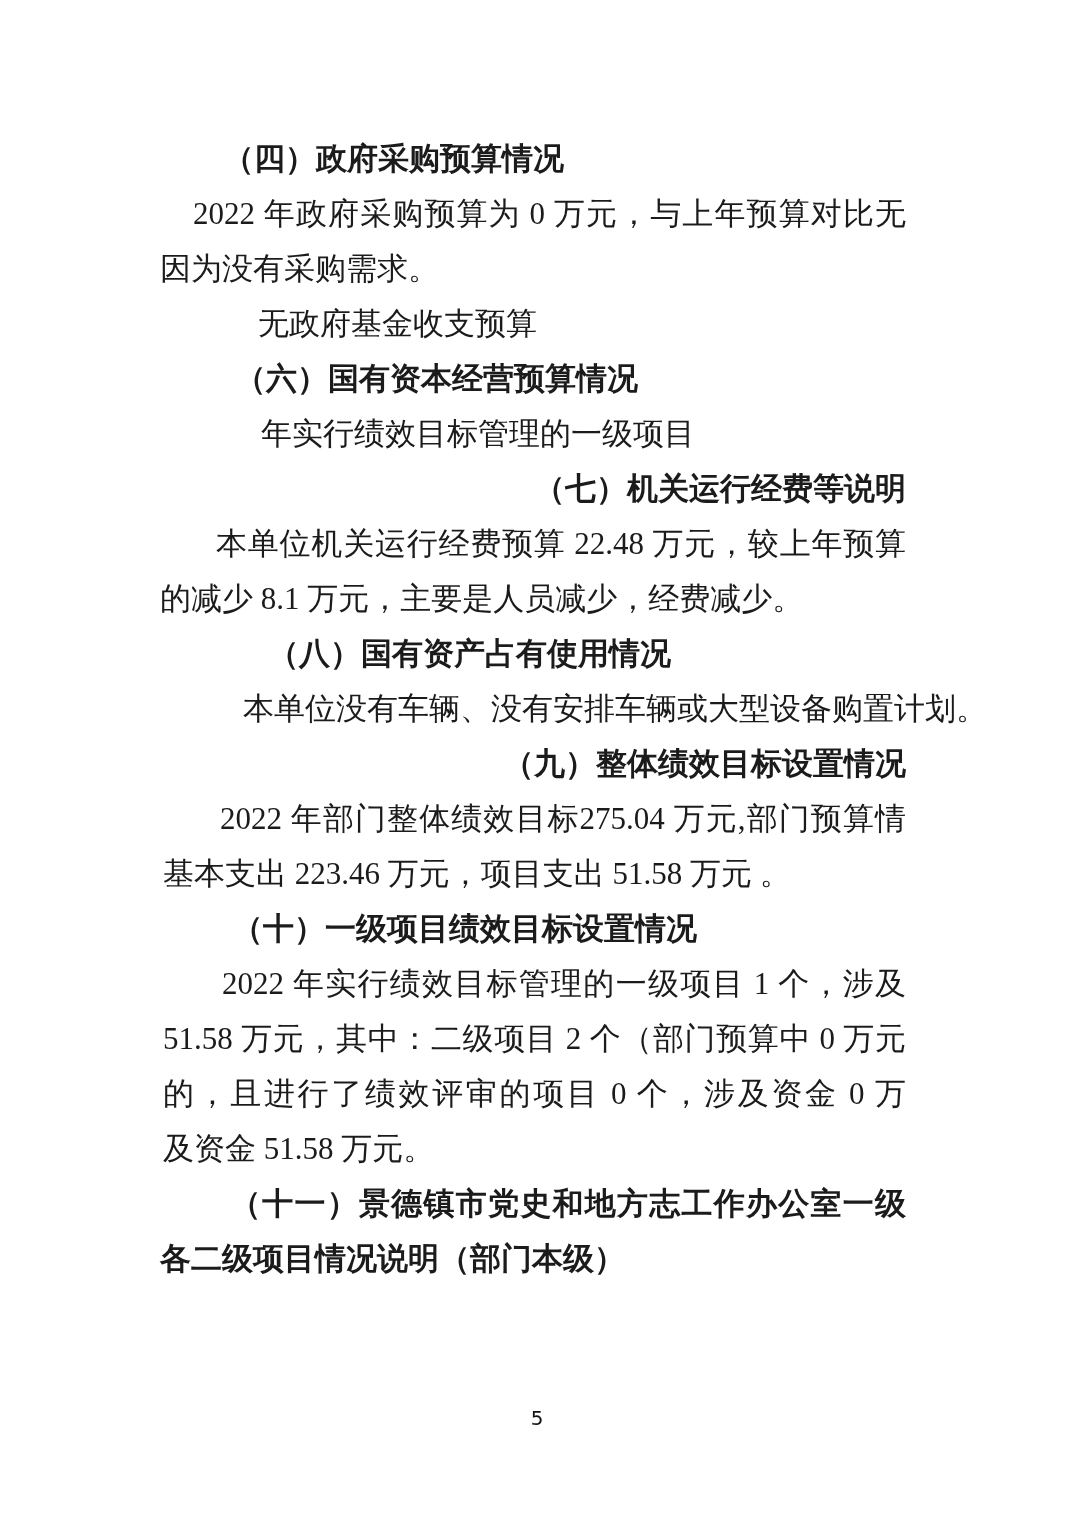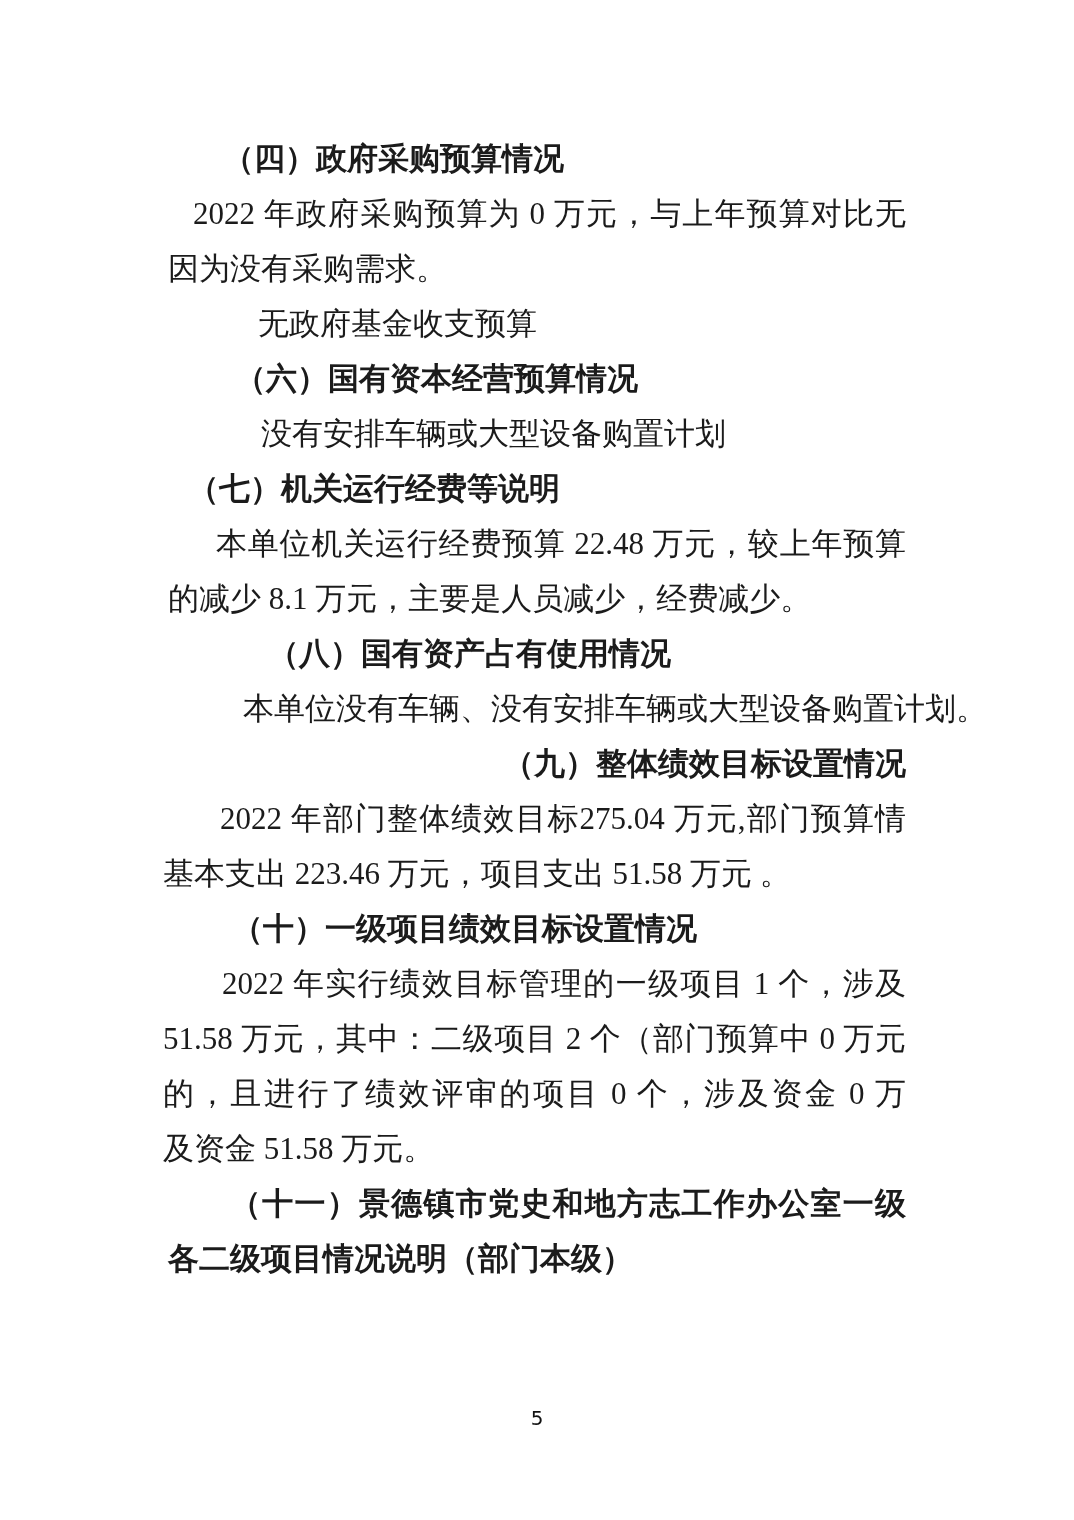--- a/index.html
+++ b/index.html
@@ -34,26 +34,26 @@
   }
   
   .fill {
     white-space: normal;
     text-align: justify;
     text-align-last: justify;
     text-justify: inter-character;
     overflow: hidden;
   }
   
-  .i0   { margin-left: 8px; }
+  .i0   { margin-left: 0; }
   .i3   { margin-left: 3px;  width: 743px; }
   .i33  { margin-left: 33px; width: 713px; }
   .i56  { margin-left: 56px; width: 690px; }
   .i57  { margin-left: 83px; }
-  .i58  { margin-left: 28px; }
+  .i58  { margin-left: 84px; text-align: right; }
   .i60  { margin-left: 60px; width: 686px; }
   .i62  { margin-left: 62px; width: 684px; }
   .i63  { margin-left: 63px; }
   .i67  { margin-left: 67px; text-align: right; }
   .i70  { margin-left: 70px; width: 676px; }
   .i72  { margin-left: 72px; }
   .i75  { margin-left: 75px; }
   .i85  { margin-left: 108px; }
   .i98  { margin-left: 98px; }
   .i101 { margin-left: 101px; }
@@ -74,21 +74,21 @@
 <div id="page">
   <div id="text-column">
 
     <div class="line h i63">（四）政府采购预算情况</div>
     <div class="line i33 fill">2022 年政府采购预算为 0 万元，与上年预算对比无增减，</div>
     <div class="line i0">因为没有采购需求。</div>
 
     <div class="line i98">无政府基金收支预算</div>
 
     <div class="line h i75">（六）国有资本经营预算情况</div>
-    <div class="line i101">没有安排车辆或大型设备购置计划</div>
+    <div class="line i101">年实行绩效目标管理的一级项目</div>
 
     <div class="line h i58">（七）机关运行经费等说明</div>
     <div class="line i56 fill">本单位机关运行经费预算 22.48 万元，较上年预算安排</div>
     <div class="line i0">的减少 8.1 万元，主要是人员减少，经费减少。</div>
 
     <div class="line h i85">（八）国有资产占有使用情况</div>
     <div class="line i57">本单位没有车辆、没有安排车辆或大型设备购置计划。</div>
 
     <div class="line h i67">（九）整体绩效目标设置情况</div>
     <div class="line i60 fill">2022 年部门整体绩效目标275.04 万元,部门预算情况 ：</div>

